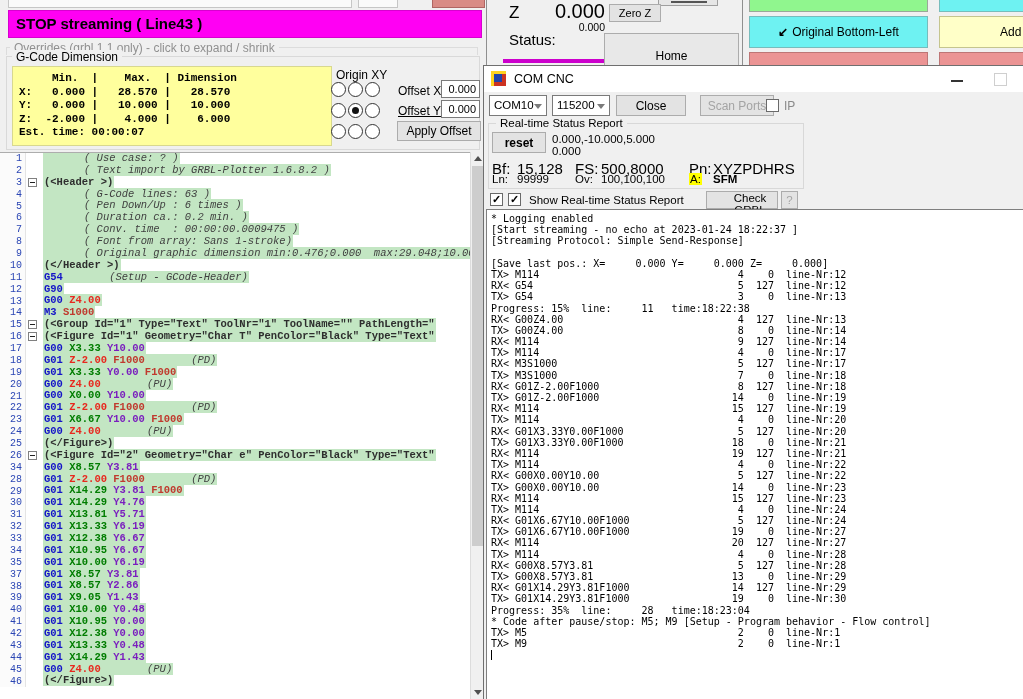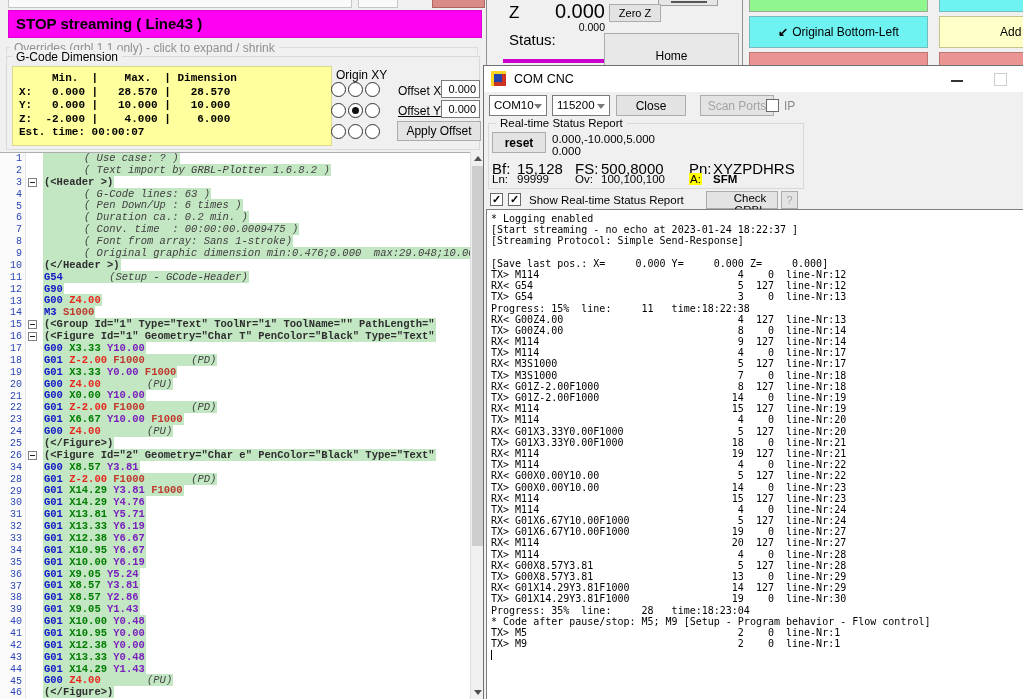--- a/index.html
+++ b/index.html
@@ -145,21 +145,20 @@
       <div class="ed-line"><span class="ed-num">26</span><span class="ed-fold"><span class="fold-box"></span></span><span class="ed-text"><span class="hl"><span class="tk-xml">(&lt;Figure Id="2" Geometry="Char e" PenColor="Black" Type="Text"</span></span></span></div>
       <div class="ed-line"><span class="ed-num">34</span><span class="ed-fold"></span><span class="ed-text"><span class="hl"><span class="tk-gc">G00</span><span class="tk-xv"> X8.57</span><span class="tk-yv"> Y3.81</span></span></span></div>
       <div class="ed-line"><span class="ed-num">28</span><span class="ed-fold"></span><span class="ed-text"><span class="hl"><span class="tk-gc">G01</span><span class="tk-zv"> Z-2.00</span><span class="tk-fv"> F1000</span><span class="tk-cm"> (PD)</span></span></span></div>
       <div class="ed-line"><span class="ed-num">29</span><span class="ed-fold"></span><span class="ed-text"><span class="hl"><span class="tk-gc">G01</span><span class="tk-xv"> X14.29</span><span class="tk-yv"> Y3.81</span><span class="tk-fv"> F1000</span></span></span></div>
       <div class="ed-line"><span class="ed-num">30</span><span class="ed-fold"></span><span class="ed-text"><span class="hl"><span class="tk-gc">G01</span><span class="tk-xv"> X14.29</span><span class="tk-yv"> Y4.76</span></span></span></div>
       <div class="ed-line"><span class="ed-num">31</span><span class="ed-fold"></span><span class="ed-text"><span class="hl"><span class="tk-gc">G01</span><span class="tk-xv"> X13.81</span><span class="tk-yv"> Y5.71</span></span></span></div>
       <div class="ed-line"><span class="ed-num">32</span><span class="ed-fold"></span><span class="ed-text"><span class="hl"><span class="tk-gc">G01</span><span class="tk-xv"> X13.33</span><span class="tk-yv"> Y6.19</span></span></span></div>
       <div class="ed-line"><span class="ed-num">33</span><span class="ed-fold"></span><span class="ed-text"><span class="hl"><span class="tk-gc">G01</span><span class="tk-xv"> X12.38</span><span class="tk-yv"> Y6.67</span></span></span></div>
       <div class="ed-line"><span class="ed-num">34</span><span class="ed-fold"></span><span class="ed-text"><span class="hl"><span class="tk-gc">G01</span><span class="tk-xv"> X10.95</span><span class="tk-yv"> Y6.67</span></span></span></div>
       <div class="ed-line"><span class="ed-num">35</span><span class="ed-fold"></span><span class="ed-text"><span class="hl"><span class="tk-gc">G01</span><span class="tk-xv"> X10.00</span><span class="tk-yv"> Y6.19</span></span></span></div>
-      <div class="ed-line"><span class="ed-num">36</span><span class="ed-fold"></span><span class="ed-text"><span class="hl"><span class="tk-gc">G01</span><span class="tk-xv"> X9.05</span><span class="tk-yv"> Y5.24</span></span></span></div>
       <div class="ed-line"><span class="ed-num">37</span><span class="ed-fold"></span><span class="ed-text"><span class="hl"><span class="tk-gc">G01</span><span class="tk-xv"> X8.57</span><span class="tk-yv"> Y3.81</span></span></span></div>
       <div class="ed-line"><span class="ed-num">38</span><span class="ed-fold"></span><span class="ed-text"><span class="hl"><span class="tk-gc">G01</span><span class="tk-xv"> X8.57</span><span class="tk-yv"> Y2.86</span></span></span></div>
       <div class="ed-line"><span class="ed-num">39</span><span class="ed-fold"></span><span class="ed-text"><span class="hl"><span class="tk-gc">G01</span><span class="tk-xv"> X9.05</span><span class="tk-yv"> Y1.43</span></span></span></div>
       <div class="ed-line"><span class="ed-num">40</span><span class="ed-fold"></span><span class="ed-text"><span class="hl"><span class="tk-gc">G01</span><span class="tk-xv"> X10.00</span><span class="tk-yv"> Y0.48</span></span></span></div>
       <div class="ed-line"><span class="ed-num">41</span><span class="ed-fold"></span><span class="ed-text"><span class="hl"><span class="tk-gc">G01</span><span class="tk-xv"> X10.95</span><span class="tk-yv"> Y0.00</span></span></span></div>
       <div class="ed-line"><span class="ed-num">42</span><span class="ed-fold"></span><span class="ed-text"><span class="hl"><span class="tk-gc">G01</span><span class="tk-xv"> X12.38</span><span class="tk-yv"> Y0.00</span></span></span></div>
       <div class="ed-line"><span class="ed-num">43</span><span class="ed-fold"></span><span class="ed-text"><span class="hl"><span class="tk-gc">G01</span><span class="tk-xv"> X13.33</span><span class="tk-yv"> Y0.48</span></span></span></div>
       <div class="ed-line"><span class="ed-num">44</span><span class="ed-fold"></span><span class="ed-text"><span class="hl"><span class="tk-gc">G01</span><span class="tk-xv"> X14.29</span><span class="tk-yv"> Y1.43</span></span></span></div>
       <div class="ed-line"><span class="ed-num">45</span><span class="ed-fold"></span><span class="ed-text"><span class="hl"><span class="tk-gc">G00</span><span class="tk-zv"> Z4.00</span><span class="tk-cm"> (PU)</span></span></span></div>
       <div class="ed-line"><span class="ed-num">46</span><span class="ed-fold"></span><span class="ed-text"><span class="hl"><span class="tk-xml">(&lt;/Figure&gt;)</span></span></span></div>

